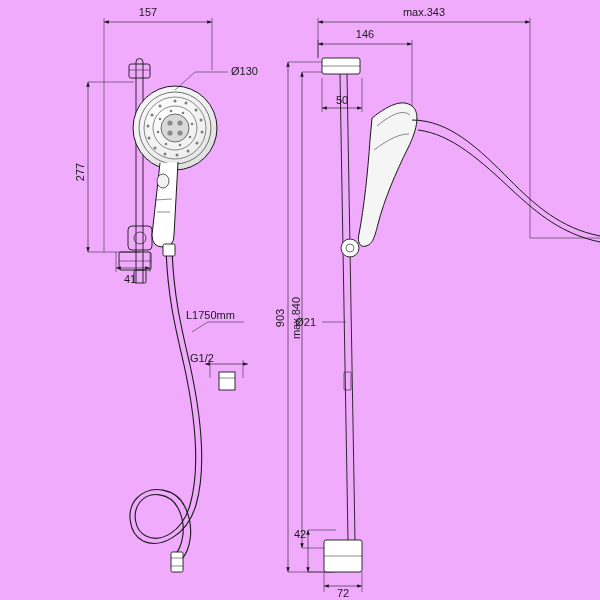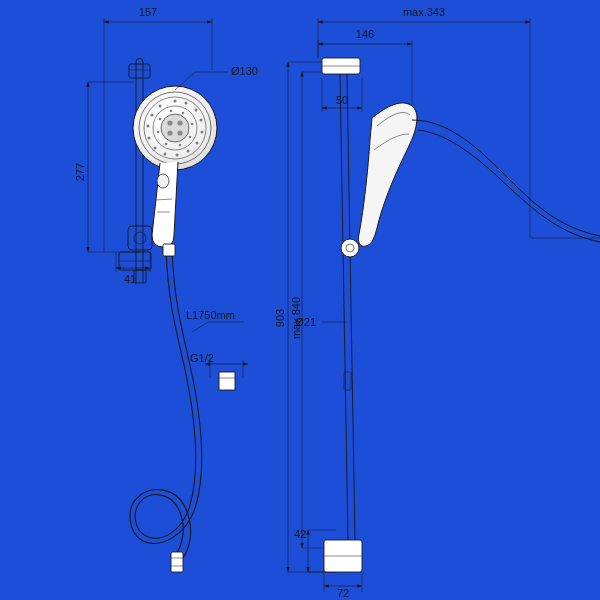--- a/index.html
+++ b/index.html
@@ -7,21 +7,21 @@
     padding: 0;
     background: #ffffff;
   }
   body {
     font-family: "Liberation Sans", sans-serif;
   }
   #sheet {
     position: relative;
     width: 600px;
     height: 600px;
-    background: #1d4ed8;
+    background: #f0abfc;
     overflow: hidden;
   }
   #sheet svg {
     position: absolute;
     left: 0;
     top: 0;
   }
   .dimtext {
     font-family: "Liberation Sans", sans-serif;
     font-size: 11px;

